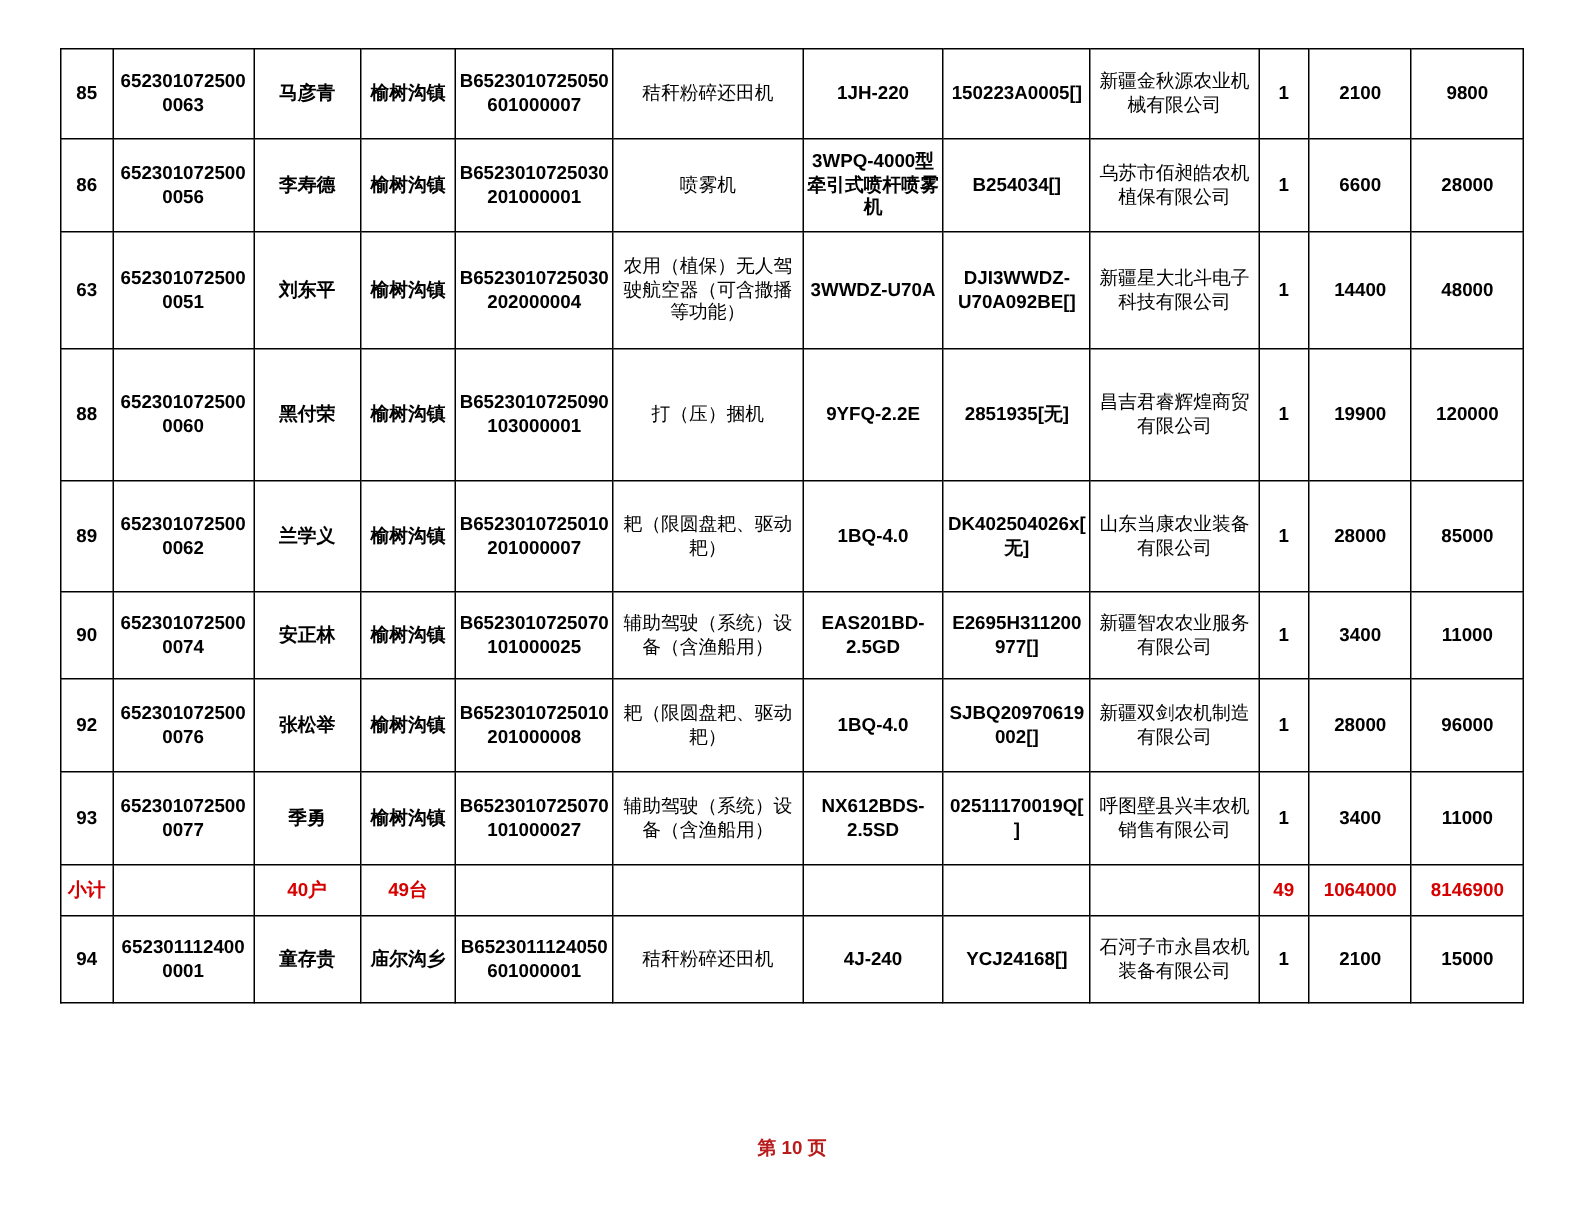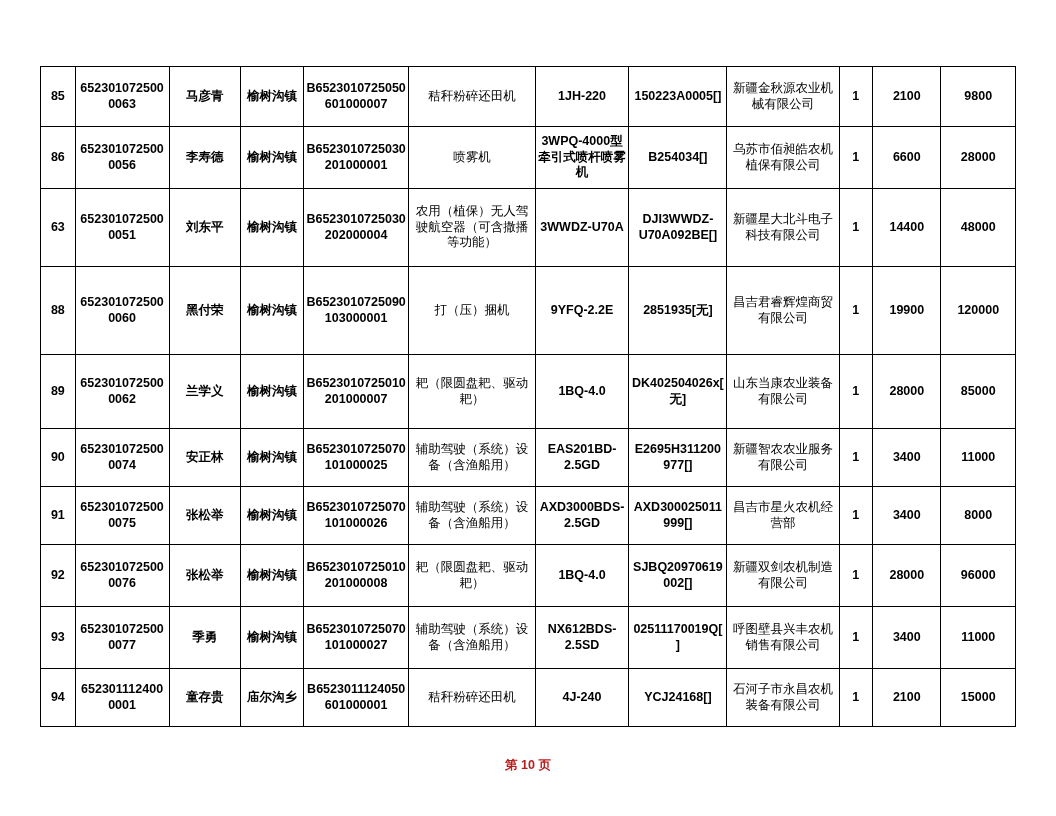--- a/index.html
+++ b/index.html
@@ -12,21 +12,21 @@
     height: 816px;
     font-family: "Liberation Sans", "DejaVu Sans", sans-serif;
     color: #000000;
     position: relative;
   }
   .page {
     position: relative;
     width: 1056px;
     height: 816px;
     box-sizing: border-box;
-    padding: 66px 40px 0 40px;
+    padding: 32px 40px 0 40px;
   }
   table.grid {
     border-collapse: collapse;
     table-layout: fixed;
     width: 976px;
     margin: 0 auto;
   }
   table.grid td {
     border: 1px solid #000000;
     text-align: center;
@@ -181,34 +181,20 @@
         <td class="code">B6523010725070101000025</td>
         <td>辅助驾驶（系统）设备（含渔船用）</td>
         <td class="model">EAS201BD-2.5GD</td>
         <td class="serial">E2695H311200977[]</td>
         <td>新疆智农农业服务有限公司</td>
         <td class="qty">1</td>
         <td class="num1">3400</td>
         <td class="num2">11000</td>
       </tr>
 
-      <tr style="height:58px;">
-        <td class="idx">91</td>
-        <td class="code">6523010725000075</td>
-        <td class="name">张松举</td>
-        <td class="town">榆树沟镇</td>
-        <td class="code">B6523010725070101000026</td>
-        <td>辅助驾驶（系统）设备（含渔船用）</td>
-        <td class="model">AXD3000BDS-2.5GD</td>
-        <td class="serial">AXD300025011999[]</td>
-        <td>昌吉市星火农机经营部</td>
-        <td class="qty">1</td>
-        <td class="num1">3400</td>
-        <td class="num2">8000</td>
-      </tr>
 
       <tr style="height:62px;">
         <td class="idx">92</td>
         <td class="code">6523010725000076</td>
         <td class="name">张松举</td>
         <td class="town">榆树沟镇</td>
         <td class="code">B6523010725010201000008</td>
         <td>耙（限圆盘耙、驱动耙）</td>
         <td class="model">1BQ-4.0</td>
         <td class="serial">SJBQ20970619002[]</td>
@@ -226,20 +212,34 @@
         <td class="code">B6523010725070101000027</td>
         <td>辅助驾驶（系统）设备（含渔船用）</td>
         <td class="model">NX612BDS-2.5SD</td>
         <td class="serial">02511170019Q[]</td>
         <td>呼图壁县兴丰农机销售有限公司</td>
         <td class="qty">1</td>
         <td class="num1">3400</td>
         <td class="num2">11000</td>
       </tr>
 
+      <tr class="subtotal" style="height:34px;">
+        <td>小计</td>
+        <td></td>
+        <td>40户</td>
+        <td>49台</td>
+        <td></td>
+        <td></td>
+        <td></td>
+        <td></td>
+        <td></td>
+        <td>49</td>
+        <td>1064000</td>
+        <td>8146900</td>
+      </tr>
 
       <tr style="height:58px;">
         <td class="idx">94</td>
         <td class="code">6523011124000001</td>
         <td class="name">童存贵</td>
         <td class="town">庙尔沟乡</td>
         <td class="code">B6523011124050601000001</td>
         <td>秸秆粉碎还田机</td>
         <td class="model">4J-240</td>
         <td class="serial">YCJ24168[]</td>

